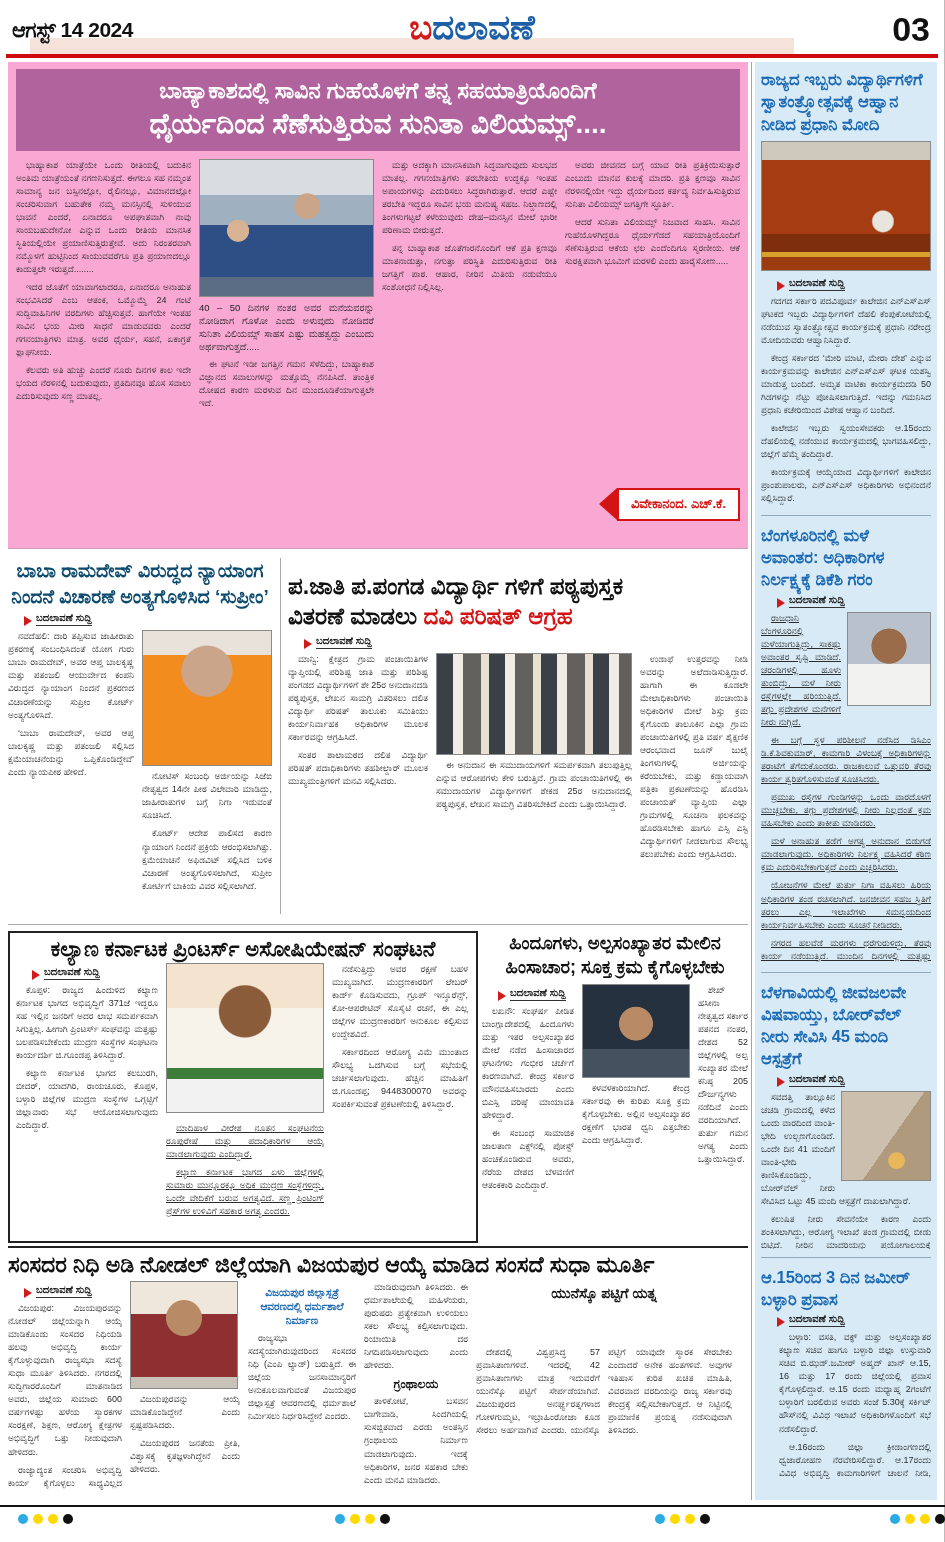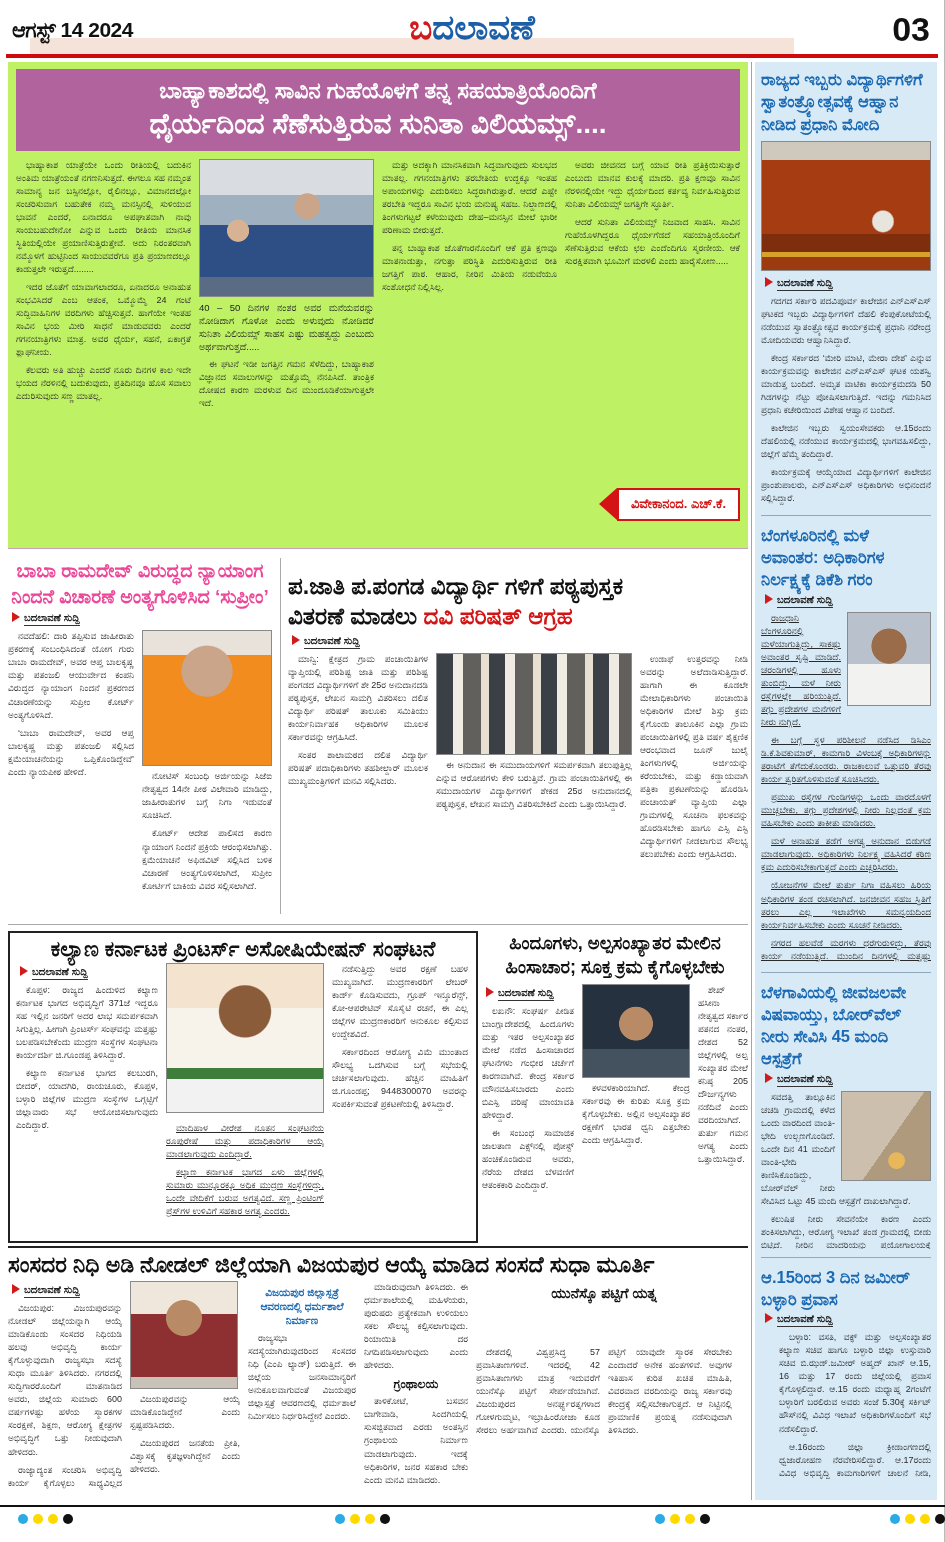--- a/index.html
+++ b/index.html
@@ -14,50 +14,50 @@
   .hdr-title .first{color:#d11a1a;}
   .hdr-page{position:absolute;right:14px;top:10px;font-size:34px;font-weight:bold;color:#111;}
   .hdr-rule{position:absolute;left:6px;right:6px;top:54px;height:4px;background:#cf0a0a;}
 
   
   .main{position:absolute;top:62px;left:8px;width:929px;height:1438px;}
   .left-region{position:absolute;left:0;top:0;width:740px;height:1438px;}
   .vsep-rail{position:absolute;left:743px;top:0;width:1px;height:1438px;background:#9aa7b0;}
 
   
-  .byline{display:flex;align-items:flex-start;gap:4px;font-size:10px;font-weight:bold;color:#222;margin:3px 0 4px 4px;}
+  .byline{display:flex;align-items:flex-end;gap:4px;font-size:10px;font-weight:bold;color:#222;margin:3px 0 4px 16px;}
   .byline .tri{width:0;height:0;border-top:5px solid transparent;border-bottom:5px solid transparent;border-left:8px solid #d11a1a;}
   .byline .bl-text{border-bottom:1px solid #333;padding-bottom:1px;}
   .body-txt{font-size:9px;line-height:1.45;text-align:justify;color:#2b2b2b;}
   .body-txt p{margin:0 0 5px 0;text-indent:10px;}
   .cols{display:flex;gap:8px;}
   .colbox{overflow:hidden;}
   .ph{background:#ccc;position:relative;overflow:hidden;border:1px solid #8a8a8a;}
 
   
-  .lead{position:absolute;left:0;top:0;width:740px;height:486px;background:#bef264;border-bottom:1px solid #c9a0b8;}
+  .lead{position:absolute;left:0;top:0;width:740px;height:486px;background:#f9a8d4;border-bottom:1px solid #c9a0b8;}
   .lead-hl{margin:7px 8px 6px 8px;background:#b1639d;color:#fff;text-align:center;padding:8px 6px 10px 6px;}
   .lead-hl .l1{font-size:22px;font-weight:bold;display:block;line-height:1.3;}
   .lead-hl .l2{font-size:28px;font-weight:bold;display:block;line-height:1.25;}
   .lead-body{display:flex;gap:8px;padding:2px 8px;}
   .lead-col{width:175px;height:362px;overflow:hidden;display:flex;flex-direction:column;}
   .sunita{width:173px;height:136px;background:
       radial-gradient(circle at 62% 34%, #caa58a 0 9%, transparent 9.5%),
       radial-gradient(circle at 22% 52%, #d7b394 0 7%, transparent 7.5%),
       linear-gradient(180deg,#d9dde2 0 26%,#9fb0c0 26% 48%,#2e4f86 48% 86%,#5a6c84 86%);}
   .lead-cap{font-size:9.5px;line-height:1.4;margin-top:4px;color:#222;text-align:justify;}
   .sig-wrap{margin-top:auto;display:flex;justify-content:flex-end;align-items:center;}
   .sig-tri{width:0;height:0;border-top:16px solid transparent;border-bottom:16px solid transparent;border-right:18px solid #d41414;}
   .sig-box{border:2px solid #d41414;background:#fff;color:#d41414;font-weight:bold;font-size:13px;padding:5px 12px;}
 
   
   .mid{position:absolute;left:0;top:492px;width:740px;height:366px;}
   .mid-sep{position:absolute;left:272px;top:4px;width:1px;height:356px;background:#aaa;}
   .ramdev{position:absolute;left:0;top:0;width:264px;height:366px;}
-  .ramdev-hl{font-size:19px;font-weight:bold;text-align:center;line-height:1.35;color:#ec4899;margin-top:4px;}
+  .ramdev-hl{font-size:19px;font-weight:bold;text-align:center;line-height:1.35;color:#0c4a6e;margin-top:4px;}
   .ramdev-photo{width:128px;height:134px;background:
       radial-gradient(circle at 50% 30%, #caa58a 0 22%, transparent 23%),
       linear-gradient(180deg,#e8e2da 0 18%,#f28c1e 18% 100%);}
   .textbook{position:absolute;left:280px;top:0;width:460px;height:366px;}
   .tb-hl{font-size:23px;font-weight:bold;line-height:1.3;color:#111;margin-top:18px;}
   .tb-hl .red{color:#d41414;}
   .group-photo{width:194px;height:100px;background:
       repeating-linear-gradient(90deg,#3b3f46 0 16px,#f0ece4 16px 26px,#62605c 26px 44px,#e8e0d2 44px 52px),
       linear-gradient(180deg,#d8d2c6,#b8b2a6);}
 

